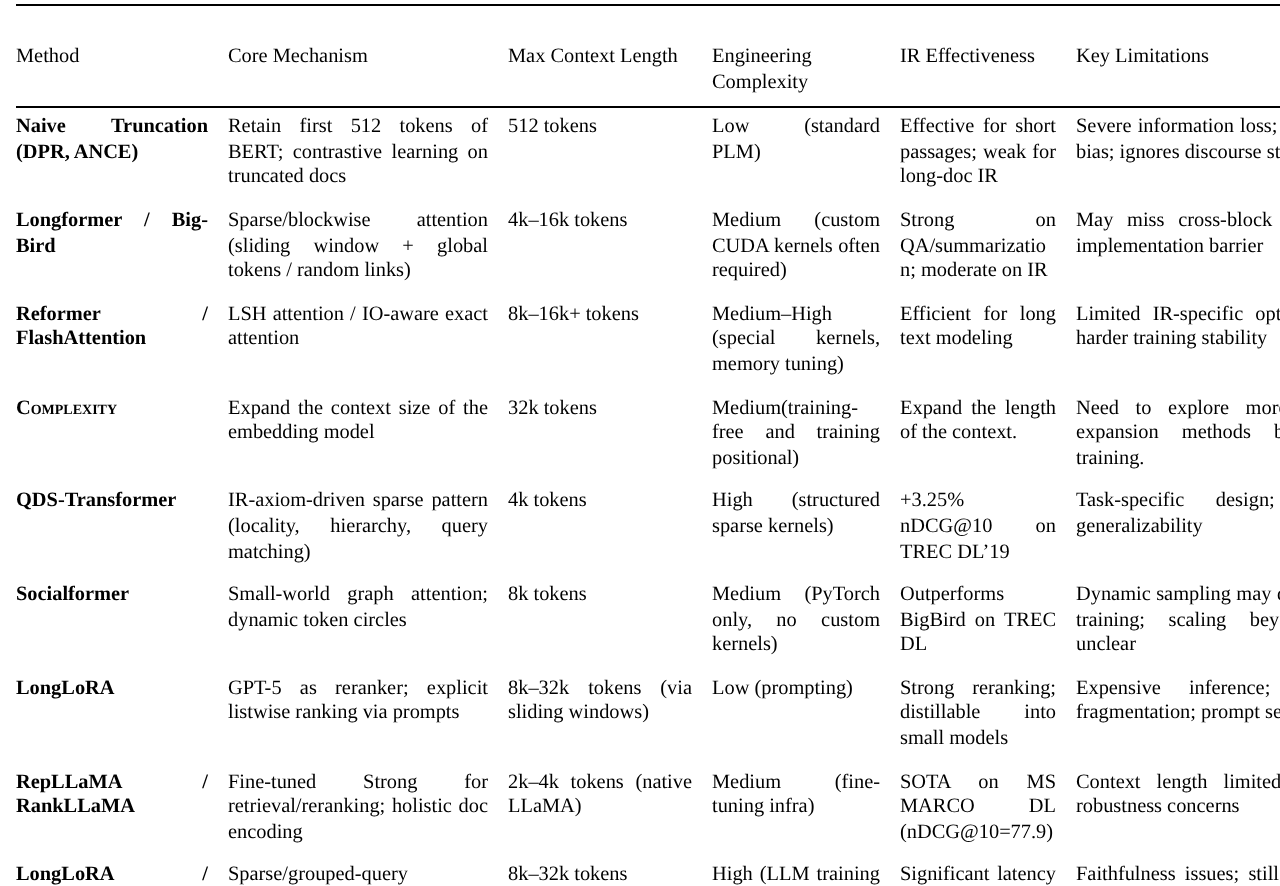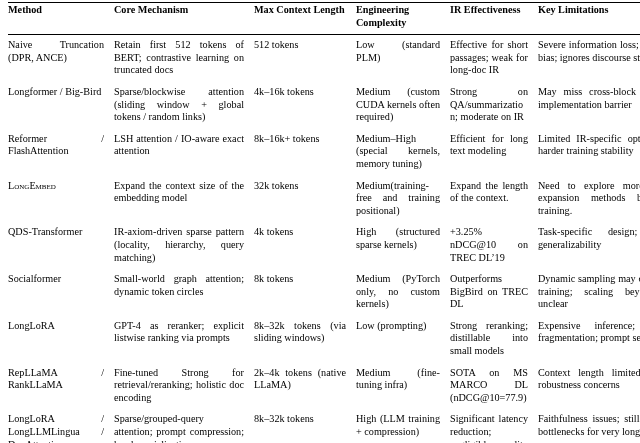--- a/index.html
+++ b/index.html
@@ -29,36 +29,36 @@
   }
   th, td {
     vertical-align: top;
     font-size: 10.2px;
     line-height: 12.6px;
     padding: 4px 10px 5px 0;
     text-align: justify;
     word-wrap: break-word;
   }
   th {
-    font-weight: bold;
+    font-weight: normal;
     border-bottom: 0.8px solid #000;
-    padding-top: 1px;
+    padding-top: 20px;
     padding-bottom: 5px;
   }
   th:last-child, td:last-child {
     padding-right: 2px;
   }
   .col-1 { width: 96px; }
   .col-2 { width: 130px; margin-top: 29px; }
   .col-3 { width: 92px; }
   .col-4 { width: 84px; }
   .col-5 { width: 78px; }
   .col-6 { width: 144px; }
   .method-cell {
-    font-weight: normal;
+    font-weight: bold;
   }
   .smallcaps {
     font-variant: small-caps;
   }
 </style>
 </head>
 <body>
 
 <div class="page">
   <table>
@@ -91,21 +91,21 @@
         </tr>
         <tr>
           <td class="col-1 method-cell">Reformer / FlashAttention</td>
           <td class="col-2">LSH attention / IO-aware exact attention</td>
           <td class="col-3">8k–16k+ tokens</td>
           <td class="col-4">Medium–High (special kernels, memory tuning)</td>
           <td class="col-5">Efficient for long text modeling</td>
           <td class="col-6">Limited IR-specific optimization; harder training stability</td>
         </tr>
         <tr>
-          <td class="col-1 method-cell smallcaps">LongEmbed</td>
+          <td class="col-1 method-cell smallcaps">Complexity</td>
           <td class="col-2">Expand the context size of the embedding model</td>
           <td class="col-3">32k tokens</td>
           <td class="col-4">Medium(training-free and training positional)</td>
           <td class="col-5">Expand the length of the context.</td>
           <td class="col-6">Need to explore more context expansion methods based on training.</td>
         </tr>
         <tr>
           <td class="col-1 method-cell">QDS-Transformer</td>
           <td class="col-2">IR-axiom-driven sparse pattern (locality, hierarchy, query matching)</td>
           <td class="col-3">4k tokens</td>
@@ -116,21 +116,21 @@
         <tr>
           <td class="col-1 method-cell">Socialformer</td>
           <td class="col-2">Small-world graph attention; dynamic token circles</td>
           <td class="col-3">8k tokens</td>
           <td class="col-4">Medium (PyTorch only, no custom kernels)</td>
           <td class="col-5">Outperforms BigBird on TREC DL</td>
           <td class="col-6">Dynamic sampling may destabilize training; scaling beyond 10k unclear</td>
         </tr>
         <tr>
           <td class="col-1 method-cell">LongLoRA</td>
-          <td class="col-2">GPT-4 as reranker; explicit listwise ranking via prompts</td>
+          <td class="col-2">GPT-5 as reranker; explicit listwise ranking via prompts</td>
           <td class="col-3">8k–32k tokens (via sliding windows)</td>
           <td class="col-4">Low (prompting)</td>
           <td class="col-5">Strong reranking; distillable into small models</td>
           <td class="col-6">Expensive inference; window fragmentation; prompt sensitivity</td>
         </tr>
         <tr>
           <td class="col-1 method-cell">RepLLaMA / RankLLaMA</td>
           <td class="col-2">Fine-tuned Strong for retrieval/reranking; holistic doc encoding</td>
           <td class="col-3">2k–4k tokens (native LLaMA)</td>
           <td class="col-4">Medium (fine-tuning infra)</td>

